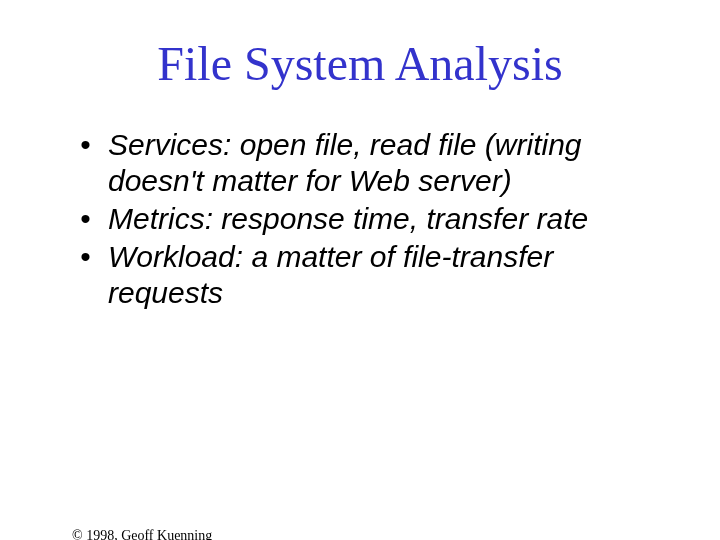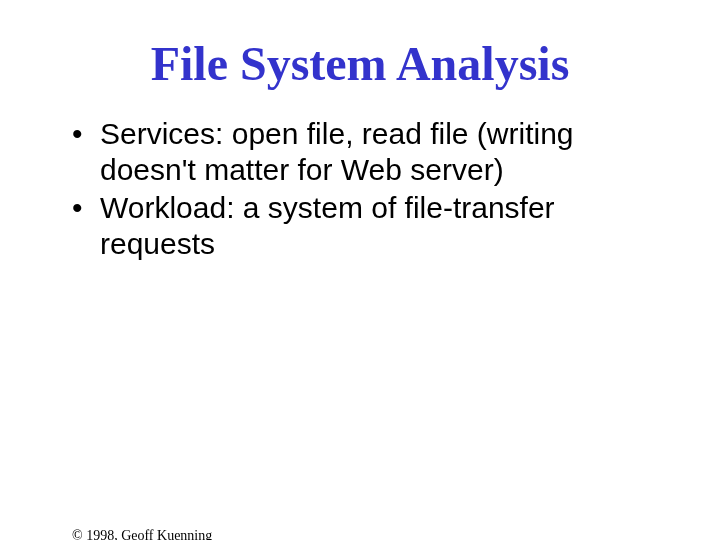--- a/index.html
+++ b/index.html
@@ -17,30 +17,31 @@
     width: 720px;
     height: 540px;
     box-sizing: border-box;
   }
   .title {
     font-family: "Comic Sans MS", "Comic Sans", cursive;
     color: #3333cc;
     font-size: 48px;
     text-align: center;
     margin-top: 36px;
-    margin-bottom: 25px;
-    font-weight: 700;
+    margin-bottom: 36px;
+    font-weight: 400;
   }
   .body {
     padding: 0 60px 0 72px;
   }
   ul.bullets {
     list-style: none;
-    margin: 0;
+    margin: 8px;
     padding: 0;
+    font-style: italic;
   }
   ul.bullets > li {
     position: relative;
     font-size: 30px;
     line-height: 1.2;
     padding-left: 28px;
     margin-bottom: 2px;
     color: #000000;
     font-family: Arial, Helvetica, sans-serif;
   }
@@ -62,17 +63,18 @@
   }
 </style>
 </head>
 <body>
 
 <div class="slide">
   <div class="title">File System Analysis</div>
   <div class="body">
     <ul class="bullets">
       <li>Services: open file, read file (writing doesn't matter for Web server)</li>
-      <li>Workload: a system of file-transfer requests</li>
+      <li>Metrics: response time, transfer rate</li>
+      <li>Workload: a matter of file-transfer requests</li>
     </ul>
   </div>
   <div class="footer">© 1998, Geoff Kuenning</div>
 </div>
 
 </body></html>

